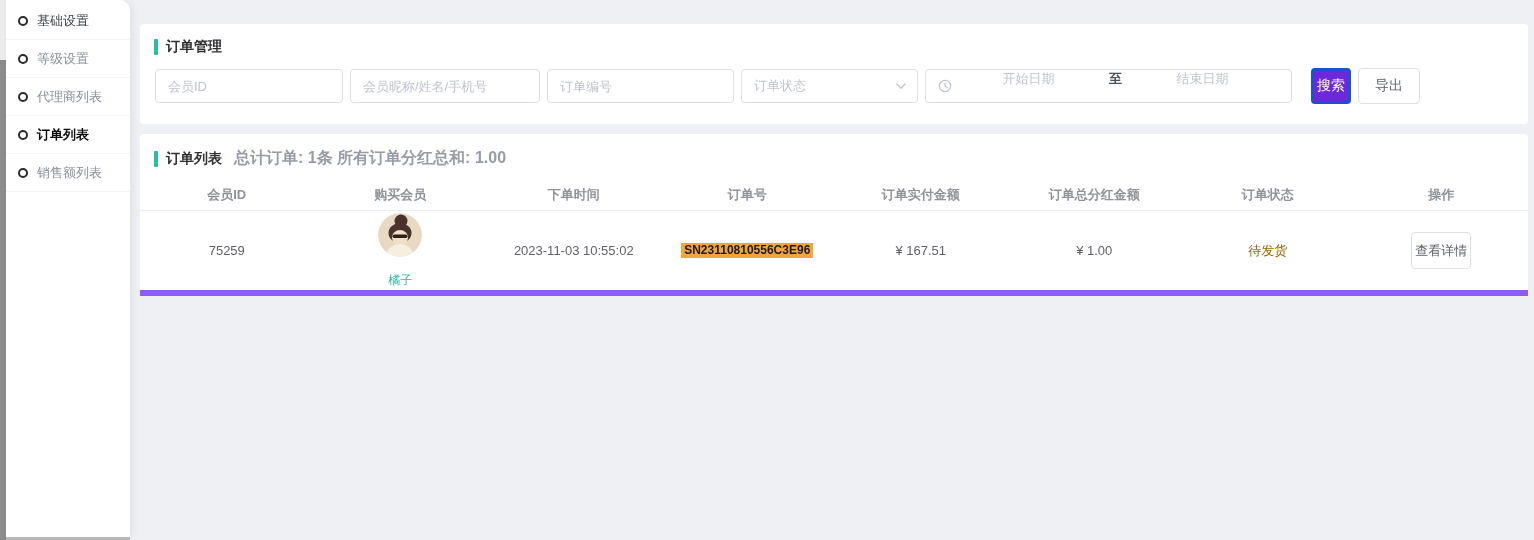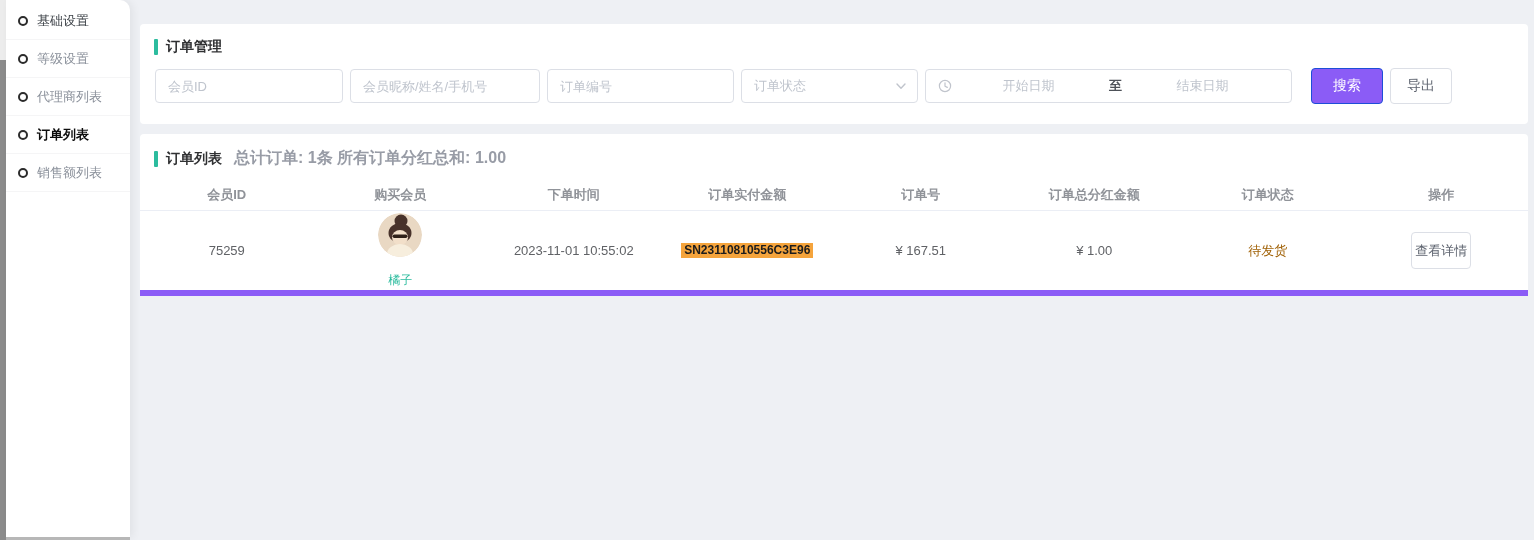--- a/index.html
+++ b/index.html
@@ -90,33 +90,33 @@
 
   .select-box {
     width: 177px; height: 34px; border: 1px solid #dcdfe6; border-radius: 4px;
     display: flex; align-items: center; justify-content: space-between;
     padding: 0 10px 0 12px; cursor: pointer; background: #fff;
   }
   .select-box .ph { font-size: 13px; color: #bfc4cd; }
 
   .date-range {
     width: 367px; height: 34px; border: 1px solid #dcdfe6; border-radius: 4px;
-    display: flex; align-items: center; padding: 0 12px; background: #fff;
+    display: flex; padding: 0 12px; background: #fff;
     cursor: pointer;
   }
   .date-range .d-ph { flex: 1; text-align: center; font-size: 13px; color: #bfc4cd; }
   .date-range .d-sep { font-size: 13px; color: #4d5158; font-weight: 600; padding: 0 4px; }
 
   .btn {
     height: 36px; border-radius: 4px; font-size: 14px; cursor: pointer;
     font-family: "Liberation Sans", "DejaVu Sans", sans-serif;
   }
   .btn-search {
-    width: 72px; margin-left: 12px;
-    background: #8b5cf6; color: #ffffff; border: 1px solid #1d4ed8;
+    width: 40px; margin-left: 12px;
+    background: #6d28d9; color: #ffffff; border: 3px solid #1d4ed8;
   }
   .btn-export {
     width: 62px;
     background: #ffffff; color: #5f6570; border: 1px solid #dcdfe6;
   }
 
   
   .order-table { margin-top: 10px; width: 100%; }
   .thead { display: flex; height: 32px; border-bottom: 1px solid #ebeef5; }
   .th {
@@ -215,22 +215,22 @@
       <span class="sec-bar"></span>
       <span class="sec-text">订单列表</span>
       <span class="sec-stats">总计订单: 1条 所有订单分红总和: 1.00</span>
     </div>
 
     <div class="order-table">
       <div class="thead">
         <div class="th">会员ID</div>
         <div class="th">购买会员</div>
         <div class="th">下单时间</div>
+        <div class="th">订单号</div>
         <div class="th">订单实付金额</div>
-        <div class="th">订单号</div>
         <div class="th">订单总分红金额</div>
         <div class="th">订单状态</div>
         <div class="th">操作</div>
       </div>
 
       <div class="trow">
         <div class="td">75259</div>
         <div class="td td-member">
           <span class="avatar">
             <svg width="44" height="44" viewBox="0 0 44 44">
@@ -244,21 +244,21 @@
                 <circle cx="23" cy="8" r="6.5" fill="#48322a"></circle>
                 <ellipse cx="22" cy="20" rx="11.5" ry="10" fill="#48322a"></ellipse>
                 <ellipse cx="22" cy="24.5" rx="8" ry="7.5" fill="#f2dfc9"></ellipse>
                 <rect x="14.5" y="21.5" width="15" height="3.6" rx="1.8" fill="#2f2119"></rect>
                 <ellipse cx="22" cy="41" rx="13" ry="10" fill="#f7eedd"></ellipse>
               </g>
             </svg>
           </span>
           <span class="member-name">橘子</span>
         </div>
-        <div class="td">2023-11-01 10:55:02</div>
+        <div class="td">2023-11-03 10:55:02</div>
         <div class="td">
           <span class="order-no-mark">SN23110810556C3E96</span>
         </div>
         <div class="td">¥ 167.51</div>
         <div class="td">¥ 1.00</div>
         <div class="td td-status">待发货</div>
         <div class="td">
           <button class="btn-detail">查看详情</button>
         </div>
       </div>

